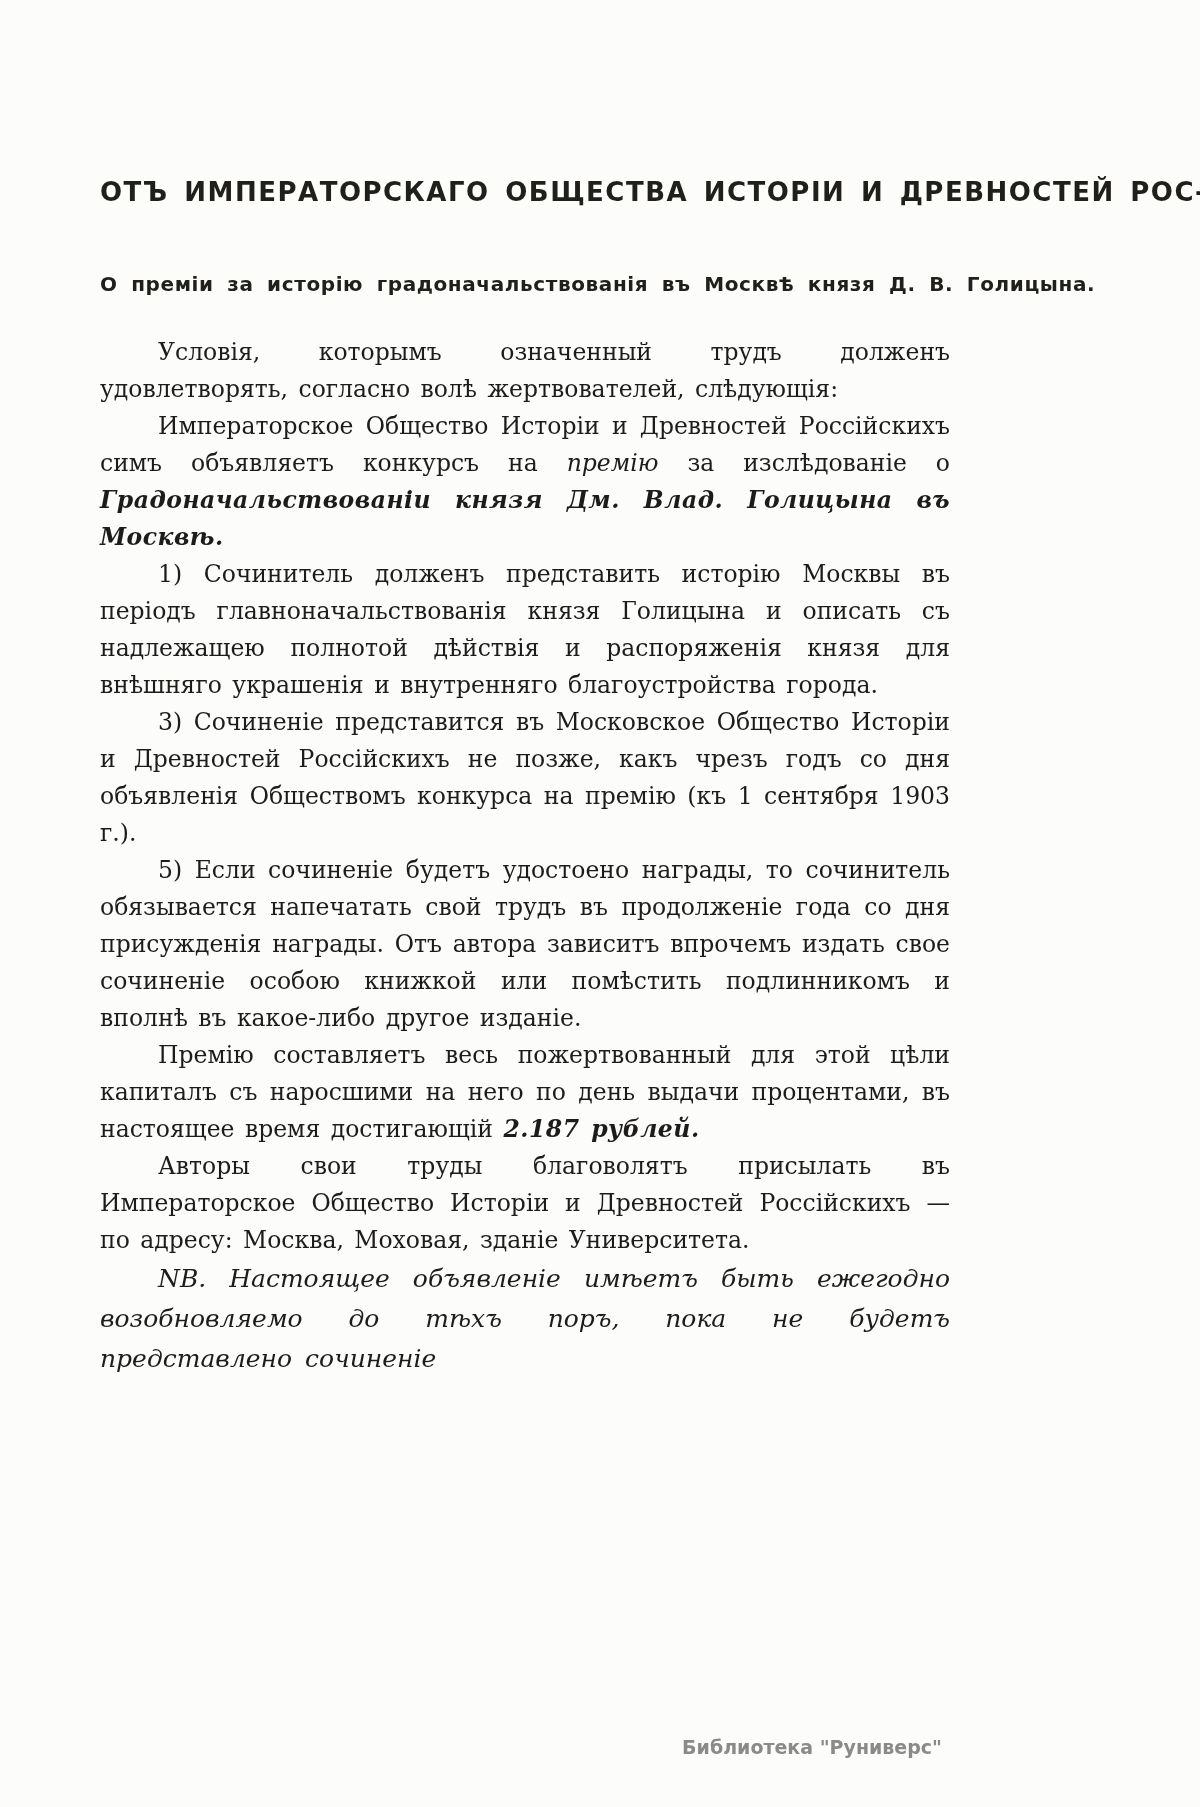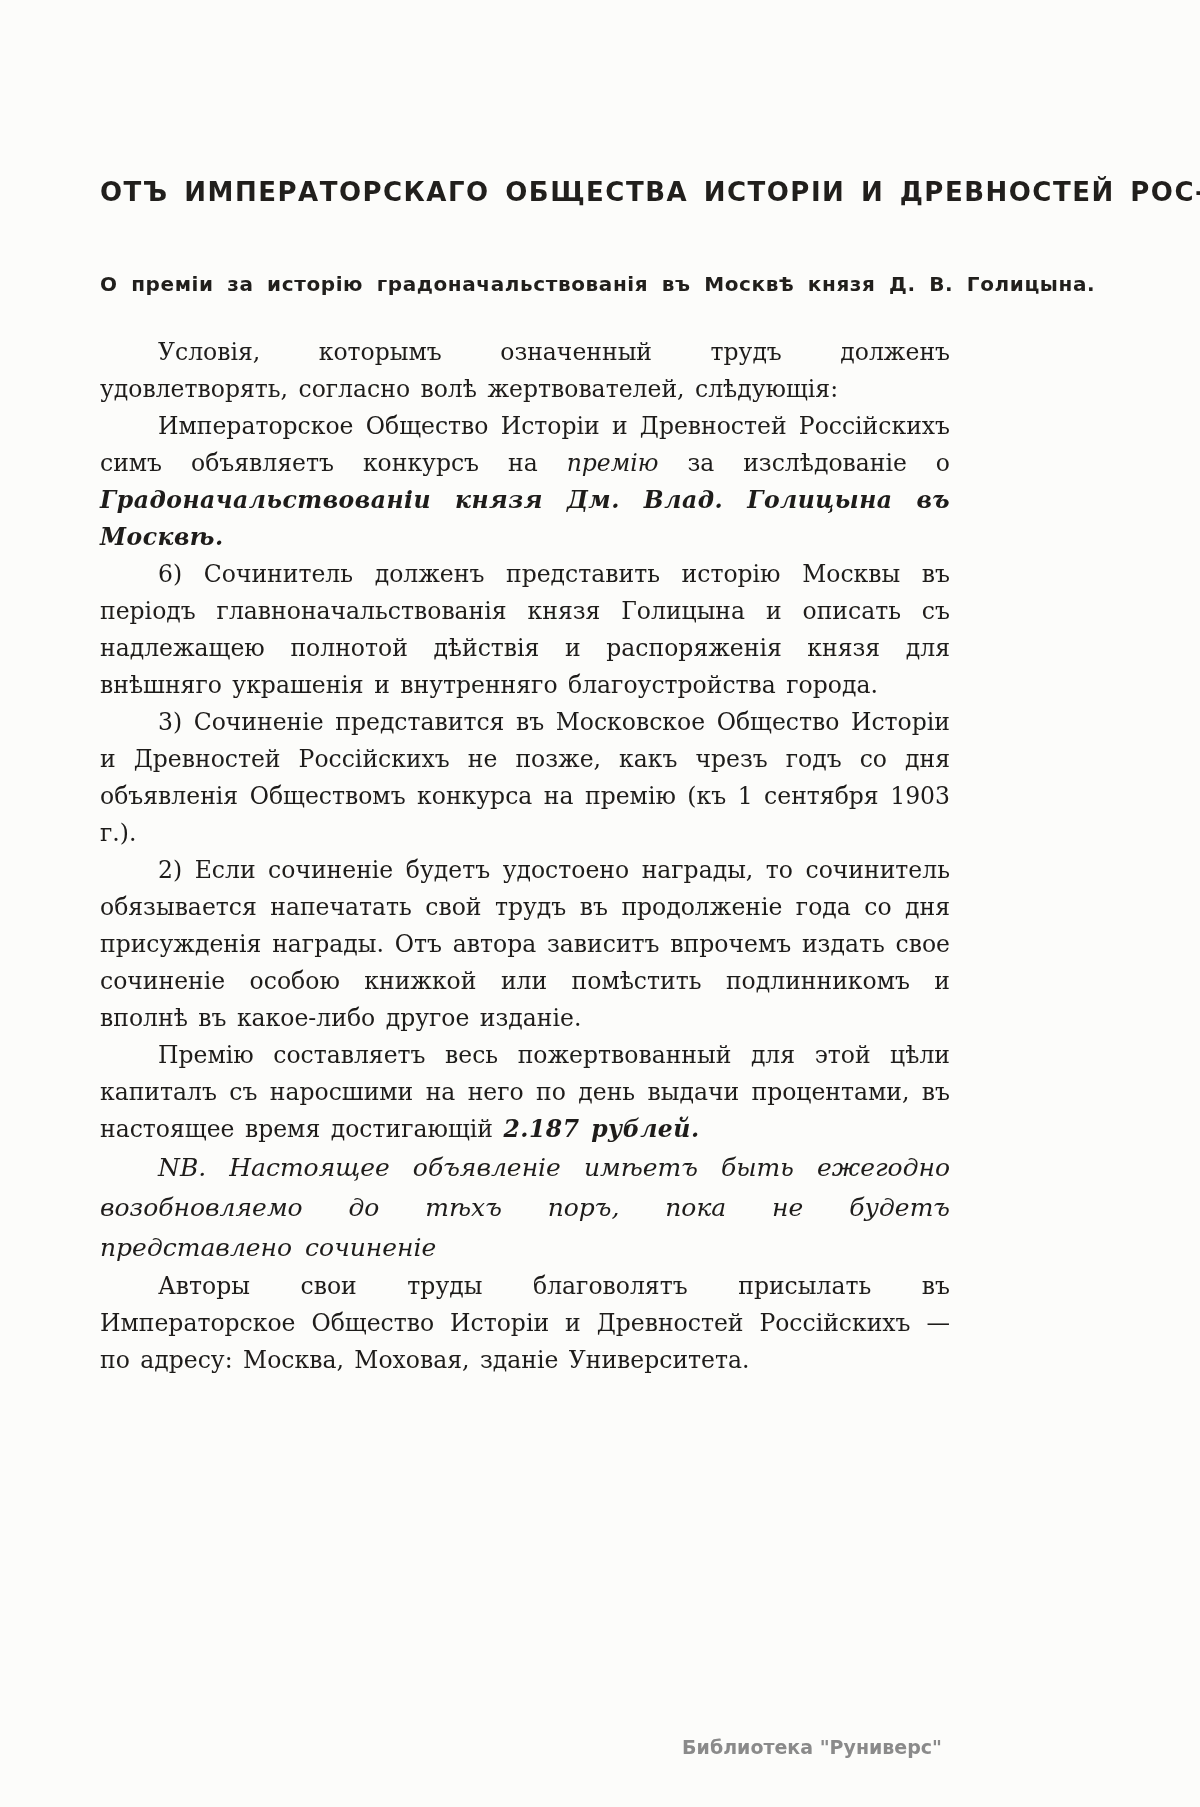--- a/index.html
+++ b/index.html
@@ -88,24 +88,24 @@
 
     <h1 class="title">
       <span class="title-line">ОТЪ ИМПЕРАТОРСКАГО ОБЩЕСТВА ИСТОРІИ И ДРЕВНОСТЕЙ РОС-</span>
     </h1>
 
     <h2 class="subtitle">О преміи за исторію градоначальствованія въ Москвѣ князя Д. В. Голицына.</h2>
 
     <div class="body-text">
         <p class="para"><span class="seg-normal">Условія, которымъ означенный трудъ долженъ удовлетворять, согласно волѣ жертвователей, слѣдующія:</span></p>
         <p class="para"><span class="seg-normal">Императорское Общество Исторіи и Древностей Россійскихъ симъ объявляетъ конкурсъ на </span><span class="seg-italic">премію</span><span class="seg-normal"> за изслѣдованіе о </span><span class="seg-bold-italic">Градоначальствованіи князя Дм. Влад. Голицына въ Москвѣ.</span></p>
-        <p class="para"><span class="seg-normal">6) Сочинитель долженъ представить исторію Москвы въ періодъ главноначальствованія князя Голицына и описать съ надлежащею полнотой дѣйствія и распоряженія князя для внѣшняго украшенія и внутренняго благоустройства города.</span></p>
+        <p class="para"><span class="seg-normal">1) Сочинитель долженъ представить исторію Москвы въ періодъ главноначальствованія князя Голицына и описать съ надлежащею полнотой дѣйствія и распоряженія князя для внѣшняго украшенія и внутренняго благоустройства города.</span></p>
         <p class="para"><span class="seg-normal">3) Сочиненіе представится въ Московское Общество Исторіи и Древностей Россійскихъ не позже, какъ чрезъ годъ со дня объявленія Обществомъ конкурса на премію (къ 1 сентября 1903 г.).</span></p>
-        <p class="para"><span class="seg-normal">2) Если сочиненіе будетъ удостоено награды, то сочинитель обязывается напечатать свой трудъ въ продолженіе года со дня присужденія награды. Отъ автора зависитъ впрочемъ издать свое сочиненіе особою книжкой или помѣстить подлинникомъ и вполнѣ въ какое-либо другое изданіе.</span></p>
+        <p class="para"><span class="seg-normal">5) Если сочиненіе будетъ удостоено награды, то сочинитель обязывается напечатать свой трудъ въ продолженіе года со дня присужденія награды. Отъ автора зависитъ впрочемъ издать свое сочиненіе особою книжкой или помѣстить подлинникомъ и вполнѣ въ какое-либо другое изданіе.</span></p>
         <p class="para"><span class="seg-normal">Премію составляетъ весь пожертвованный для этой цѣли капиталъ съ наросшими на него по день выдачи процентами, въ настоящее время достигающій </span><span class="seg-bold-italic">2.187 рублей.</span></p>
+        <p class="para"><span class="seg-normal">Авторы свои труды благоволятъ присылать въ Императорское Общество Исторіи и Древностей Россійскихъ — по адресу: Москва, Моховая, зданіе Университета.</span></p>
         <p class="para nb"><span class="seg-italic">NB. Настоящее объявленіе имѣетъ быть ежегодно возобновляемо до тѣхъ поръ, пока не будетъ представлено сочиненіе</span></p>
-        <p class="para"><span class="seg-normal">Авторы свои труды благоволятъ присылать въ Императорское Общество Исторіи и Древностей Россійскихъ — по адресу: Москва, Моховая, зданіе Университета.</span></p>
       </div>
 
   </div>
 
   <div class="footer-watermark">Библиотека "Руниверс"</div>
 </div>
 
 </body></html>

